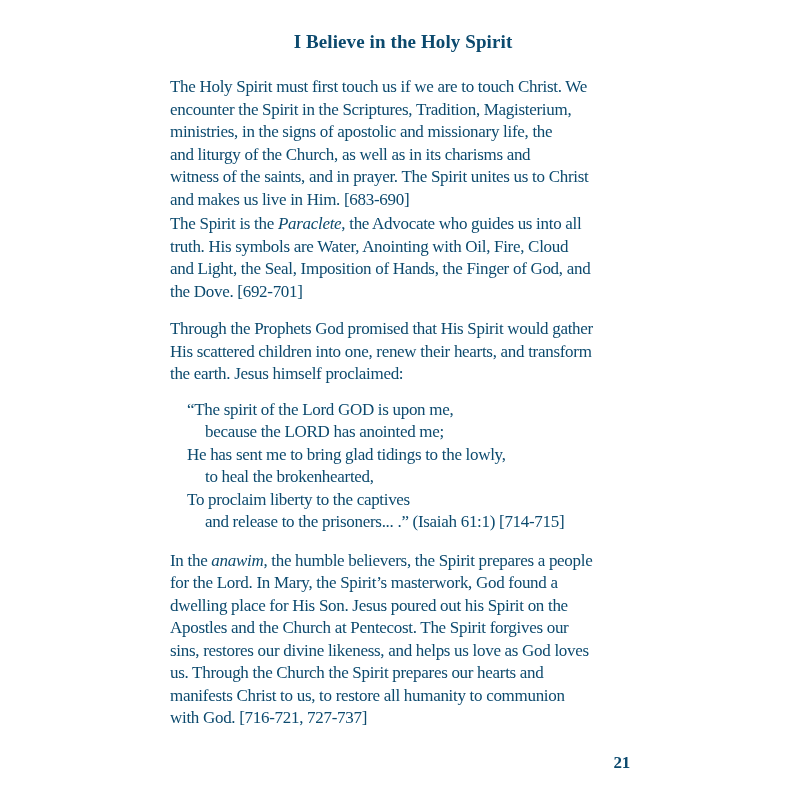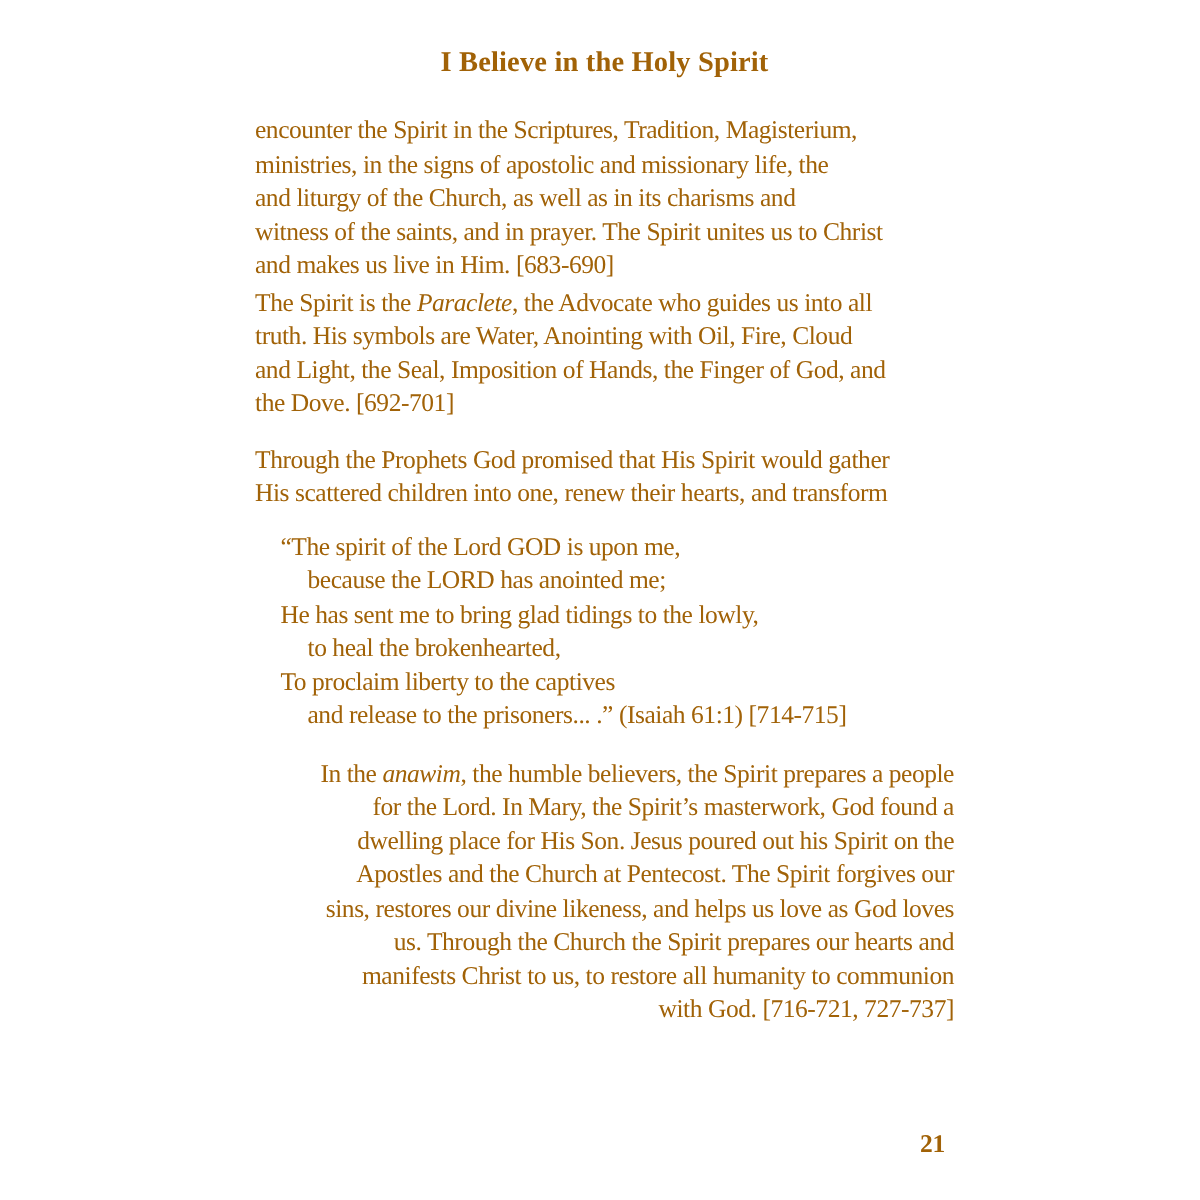--- a/index.html
+++ b/index.html
@@ -6,21 +6,21 @@
     margin: 0;
     padding: 0;
     background: #ffffff;
   }
   .page {
     position: relative;
     width: 800px;
     height: 800px;
     background: #ffffff;
     font-family: "Liberation Serif", serif;
-    color: #a16207;
+    color: #0c4a6e;
     overflow: hidden;
   }
   .text-block {
     position: absolute;
     left: 170px;
     top: 30px;
     width: 466px;
   }
   .title {
     text-align: center;
@@ -33,21 +33,21 @@
   .para {
     font-size: 17px;
     line-height: 22.5px;
     letter-spacing: -0.3px;
     margin: 0;
   }
   .line { white-space: nowrap; }
   .gap-19 { margin-top: 2px; }
   .gap-15 { margin-top: 15px; }
   .gap-13 { margin-top: 13px; }
-  .gap-16 { margin-top: 16px; text-align: right; }
+  .gap-16 { margin-top: 16px; }
   .quote { padding-left: 17px; }
   .quote .q1 { padding-left: 18px; }
   .page-number {
     position: absolute;
     top: 753px;
     right: 170px;
     font-size: 17px;
     font-weight: bold;
     letter-spacing: -0.2px;
   }
@@ -55,37 +55,39 @@
 </style>
 </head>
 <body>
 
 <div class="page">
   <div class="text-block">
 
     <div class="title">I Believe in the Holy Spirit</div>
 
     <div class="para">
+      <div class="line">The Holy Spirit must first touch us if we are to touch Christ. We</div>
       <div class="line">encounter the Spirit in the Scriptures, Tradition, Magisterium,</div>
       <div class="line">ministries, in the signs of apostolic and missionary life, the</div>
       <div class="line">and liturgy of the Church, as well as in its charisms and</div>
       <div class="line">witness of the saints, and in prayer. The Spirit unites us to Christ</div>
       <div class="line">and makes us live in Him. [683-690]</div>
     </div>
 
     <div class="para gap-19">
       <div class="line"><span>The Spirit is the </span><i>Paraclete</i><span>, the Advocate who guides us into all</span></div>
       <div class="line">truth. His symbols are Water, Anointing with Oil, Fire, Cloud</div>
       <div class="line">and Light, the Seal, Imposition of Hands, the Finger of God, and</div>
       <div class="line">the Dove. [692-701]</div>
     </div>
 
     <div class="para gap-15">
       <div class="line">Through the Prophets God promised that His Spirit would gather</div>
       <div class="line">His scattered children into one, renew their hearts, and transform</div>
+      <div class="line">the earth. Jesus himself proclaimed:</div>
     </div>
 
     <div class="para quote gap-13">
       <div class="line q0">“The spirit of the Lord GOD is upon me,</div>
       <div class="line q1">because the LORD has anointed me;</div>
       <div class="line q0">He has sent me to bring glad tidings to the lowly,</div>
       <div class="line q1">to heal the brokenhearted,</div>
       <div class="line q0">To proclaim liberty to the captives</div>
       <div class="line q1">and release to the prisoners... .” (Isaiah 61:1) [714-715]</div>
     </div>

